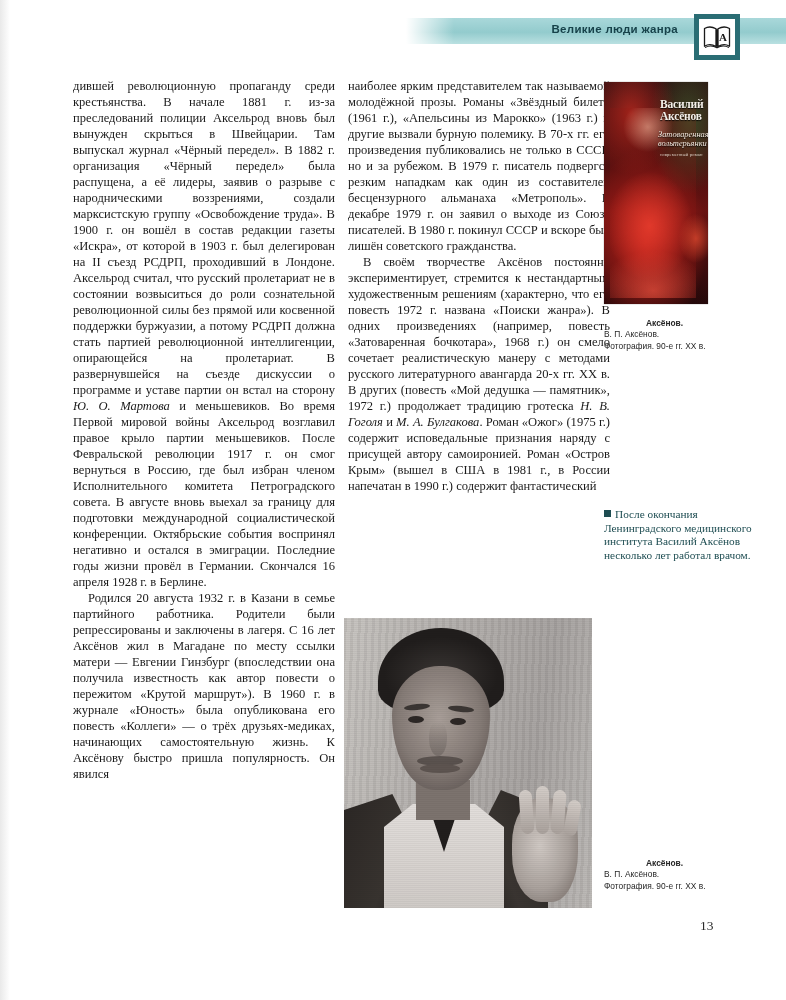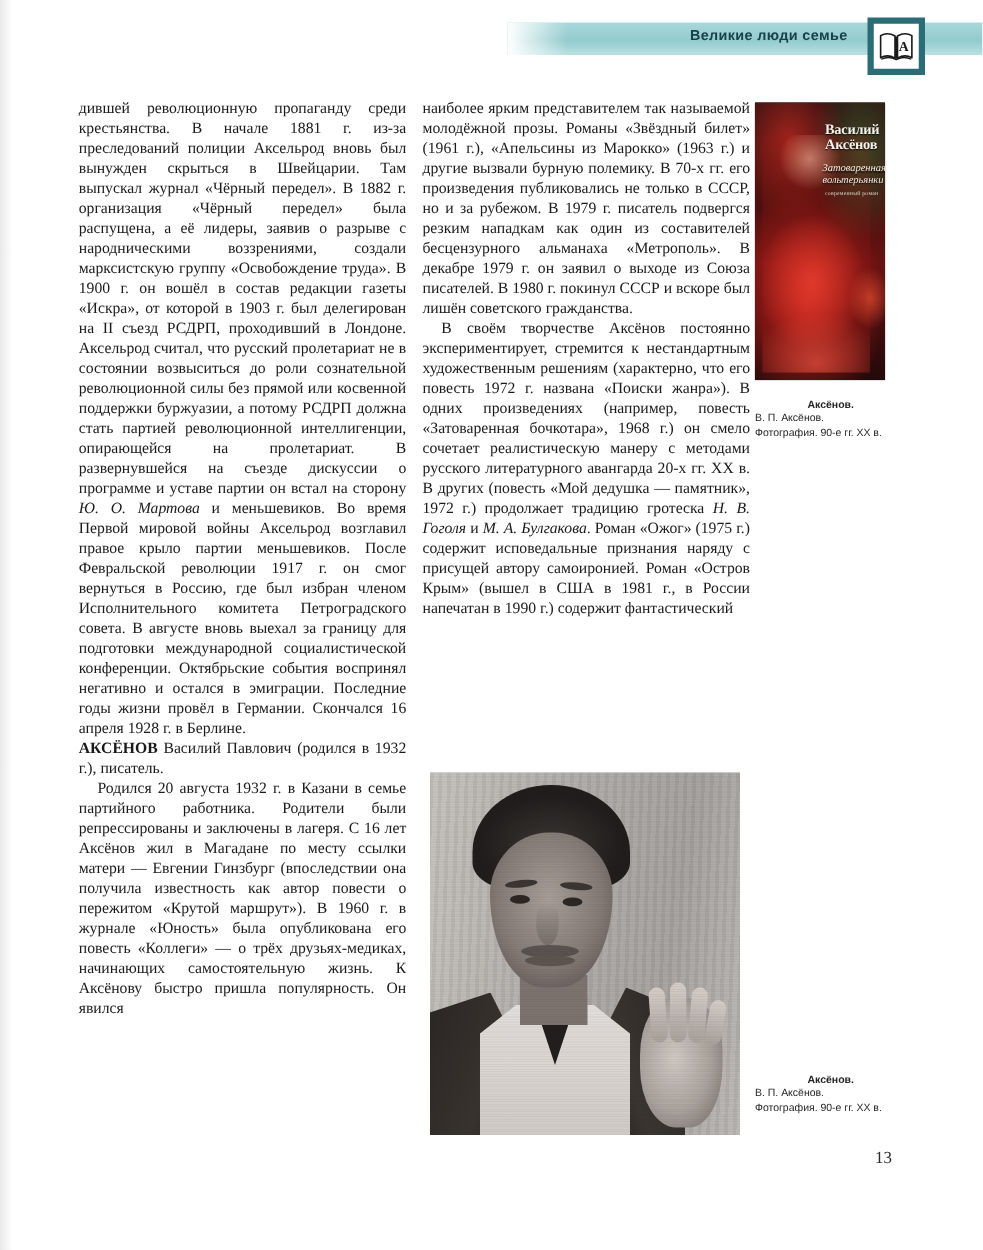--- a/index.html
+++ b/index.html
@@ -89,20 +89,21 @@
   
   .col {
     position: absolute;
     top: 78px;
     font-size: 12.55px;
     line-height: 16.0px;
     text-align: justify;
     text-justify: inter-word;
     hyphens: none;
     color: #1a1a1a;
+    margin-left: 10px;
   }
   .col p { margin: 0; }
   .col p.indent { text-indent: 15px; }
   .col1 { left: 63px; width: 262px; }
   .col2 { left: 338px; width: 262px; }
 
   .bold  { font-weight: bold; }
   .ital  { font-style: italic; }
 
   .book-cover {
@@ -344,37 +345,36 @@
 </head>
 <body>
 
 <div class="page">
 
   <div class="page-edge-left"></div>
 
   <div class="header">
     <div class="header-band"></div>
     <div class="header-band-fade"></div>
-    <div class="header-title">Великие люди семье</div>
+    <div class="header-title">Великие люди жанра</div>
     <div class="header-badge">
       <div class="header-badge-inner">
         <svg width="28" height="26" viewBox="0 0 28 26">
           <path d="M1.5 4.5 C5 2.5 9 2.5 13 4.8 L13 22.5 C9 20.2 5 20.2 1.5 22.2 Z" fill="#ffffff" stroke="#1a1a1a" stroke-width="1.3" stroke-linejoin="round"></path>
           <path d="M26.5 4.5 C23 2.5 19 2.5 15 4.8 L15 22.5 C19 20.2 23 20.2 26.5 22.2 Z" fill="#ffffff" stroke="#1a1a1a" stroke-width="1.3" stroke-linejoin="round"></path>
           <path d="M13 4.8 L14 5.4 L15 4.8 L15 22.5 L14 23.1 L13 22.5 Z" fill="#1a1a1a"></path>
           <text x="20" y="17" font-family="Liberation Serif, serif" font-size="11" font-weight="bold" text-anchor="middle" fill="#1a1a1a">A</text>
           <path d="M2 23.4 C6 21.4 10 21.4 14 23.8 C18 21.4 22 21.4 26 23.4" fill="none" stroke="#1a1a1a" stroke-width="1.1"></path>
         </svg>
       </div>
     </div>
   </div>
 
   <div class="col col1" id="col-left">
       <p><span>дившей революционную пропаганду среди крестьянства. В начале 1881 г. из-за преследований полиции Аксельрод вновь был вынужден скрыться в Швейцарии. Там выпускал журнал «Чёрный передел». В 1882 г. организация «Чёрный передел» была распущена, а её лидеры, заявив о разрыве с народническими воззрениями, создали марксистскую группу «Освобождение труда». В 1900 г. он вошёл в состав редакции газеты «Искра», от которой в 1903 г. был делегирован на II съезд РСДРП, проходивший в Лондоне. Аксельрод считал, что русский пролетариат не в состоянии возвыситься до роли сознательной революционной силы без прямой или косвенной поддержки буржуазии, а потому РСДРП должна стать партией революционной интеллигенции, опирающейся на пролетариат. В развернувшейся на съезде дискуссии о программе и уставе партии он встал на сторону </span><span class="ital">Ю. О. Мартова</span><span> и меньшевиков. Во время Первой мировой войны Аксельрод возглавил правое крыло партии меньшевиков. После Февральской революции 1917 г. он смог вернуться в Россию, где был избран членом Исполнительного комитета Петроградского совета. В августе вновь выехал за границу для подготовки международной социалистической конференции. Октябрьские события воспринял негативно и остался в эмиграции. Последние годы жизни провёл в Германии. Скончался 16 апреля 1928 г. в Берлине.</span></p>
-      <p><span class="bold">АКСЁНОВ</span><span> Василий Павлович (родился в 1932 г.), писатель.</span></p>
       <p class="indent"><span>Родился 20 августа 1932 г. в Казани в семье партийного работника. Родители были репрессированы и заключены в лагеря. С 16 лет Аксёнов жил в Магадане по месту ссылки матери — Евгении Гинзбург (впоследствии она получила известность как автор повести о пережитом «Крутой маршрут»). В 1960 г. в журнале «Юность» была опубликована его повесть «Коллеги» — о трёх друзьях-медиках, начинающих самостоятельную жизнь. К Аксёнову быстро пришла популярность. Он явился</span></p>
     </div>
 
   <div class="col col2" id="col-right">
       <p><span>наиболее ярким представителем так называемой молодёжной прозы. Романы «Звёздный билет» (1961 г.), «Апельсины из Марокко» (1963 г.) и другие вызвали бурную полемику. В 70-х гг. его произведения публиковались не только в СССР, но и за рубежом. В 1979 г. писатель подвергся резким нападкам как один из составителей бесцензурного альманаха «Метрополь». В декабре 1979 г. он заявил о выходе из Союза писателей. В 1980 г. покинул СССР и вскоре был лишён советского гражданства.</span></p>
       <p class="indent"><span>В своём творчестве Аксёнов постоянно экспериментирует, стремится к нестандартным художественным решениям (характерно, что его повесть 1972 г. названа «Поиски жанра»). В одних произведениях (например, повесть «Затоваренная бочкотара», 1968 г.) он смело сочетает реалистическую манеру с методами русского литературного авангарда 20-х гг. XX в. В других (повесть «Мой дедушка — памятник», 1972 г.) продолжает традицию гротеска </span><span class="ital">Н. В. Гоголя</span><span> и </span><span class="ital">М. А. Булгакова</span><span>. Роман «Ожог» (1975 г.) содержит исповедальные признания наряду с присущей автору самоиронией. Роман «Остров Крым» (вышел в США в 1981 г., в России напечатан в 1990 г.) содержит фантастический</span></p>
     </div>
 
   <div class="book-cover">
     <div class="bc-bg"></div>
@@ -384,20 +384,23 @@
     <div class="bc-title">Затоваренная и вольтерьянки</div>
     <div class="bc-sub">современный роман</div>
   </div>
 
   <div class="caption" style="top:318px;">
     <div class="cap-title">Аксёнов.</div>
     <div>В. П. Аксёнов.</div>
     <div>Фотография. 90-е гг. XX в.</div>
   </div>
 
+  <div class="note" style="top:508px;">
+    <span class="bullet"></span><span>После окончания Ленинградского медицинского института Василий Аксёнов несколько лет работал врачом.</span>
+  </div>
 
   <div class="photo">
     <div class="ph-bg"></div>
     <div class="ph-bgstripes"></div>
     <div class="ph-jacket-l"></div>
     <div class="ph-jacket-r"></div>
     <div class="ph-shirt"></div>
     <div class="ph-vneck"></div>
     <div class="ph-neck"></div>
     <div class="ph-hair"></div>

